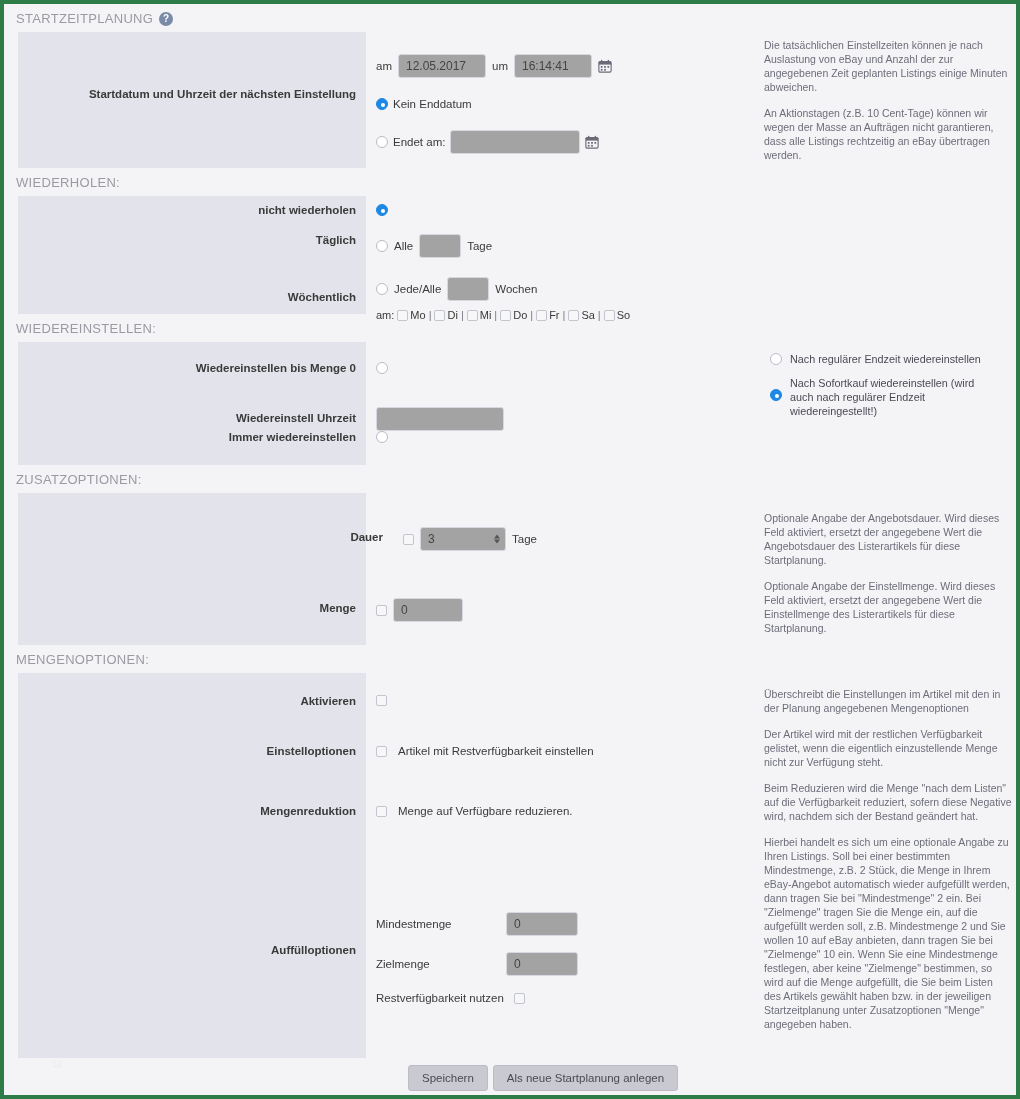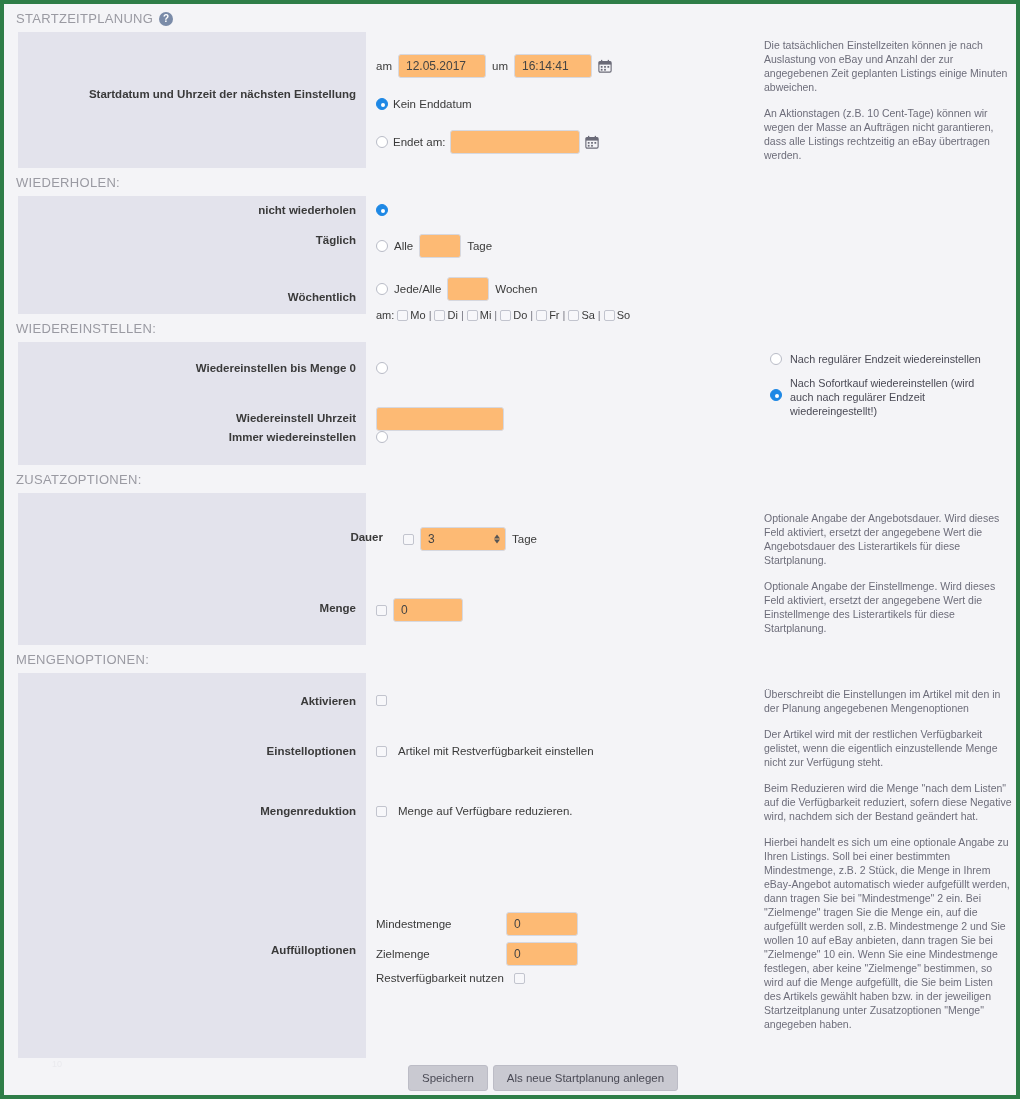--- a/index.html
+++ b/index.html
@@ -47,21 +47,21 @@
   .lbl{
     width:348px; flex:0 0 348px;
     text-align:right; padding-right:10px;
     font-weight:bold; font-size:11.5px; color:#3a3a3a;
   }
   .ctl{ flex:1 1 auto; padding-left:10px; display:flex; align-items:center; gap:6px; }
   
   input[type=text]{
     font-family:"Liberation Sans", sans-serif;
     font-size:12px; color:#444;
-    background:#fdba74;
+    background:#a3a3a3;
     border:1px solid #d6d8e0; border-radius:3px;
     padding:4px 7px; outline:none;
   }
   .in-date{ width:88px; }
   .in-time{ width:78px; }
   .in-end{ width:130px; }
   .in-wide{ width:128px; }
   .in-small{ width:42px; height:24px; background:#fff; }
   .in-num{ width:70px; }
   .in-qty{ width:72px; }
@@ -112,21 +112,21 @@
     font-size:10.5px; line-height:14px; color:#6d6d7a;
   }
   .help-col p{ margin:0 0 12px 0; }
   
   .rgroup{ position:absolute; left:766px; }
   .rgroup .opt{ display:flex; align-items:flex-start; gap:8px; margin-bottom:10px; }
   .rgroup .opt .radio{ margin-top:1px; }
   .rgroup .opt span{ font-size:10.8px; line-height:14px; color:#4a4a55; }
   .rgroup .opt.multi .radio{ margin-top:13px; }
   
-  .fill-grid{ display:flex; flex-direction:column; gap:6px; padding-left:10px; }
+  .fill-grid{ display:flex; flex-direction:column; gap:16px; padding-left:10px; }
   .fill-row{ display:flex; align-items:center; }
   .fill-row .flabel{ width:130px; font-size:11.5px; font-weight:normal; color:#3a3a3a;}
   
   .footer{
     position:absolute; left:14px; top:1043px; width:984px; height:48px;
   }
   .faint{ position:absolute; left:34px; top:12px; font-size:9px; color:#eaeaee; }
   .btns{ position:absolute; left:390px; top:18px; display:flex; gap:5px; }
   .btn{
     font-family:"Liberation Sans", sans-serif;

